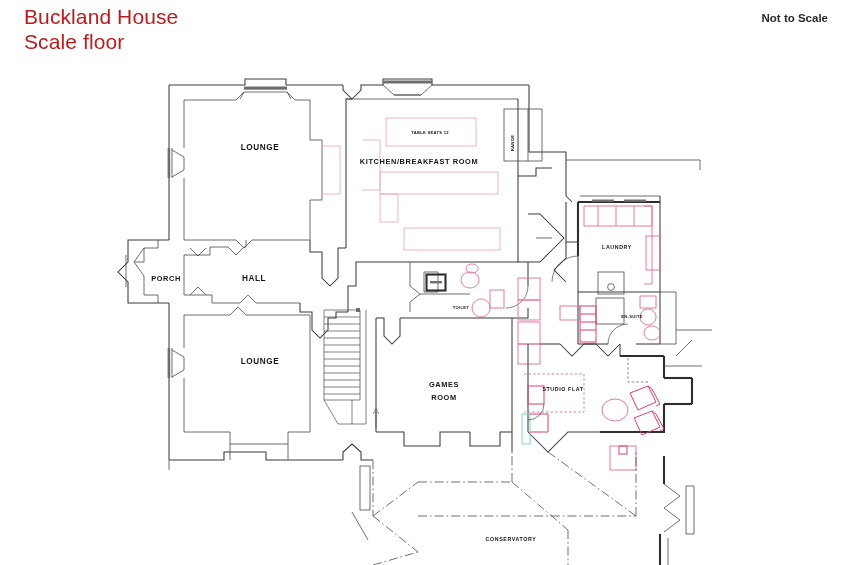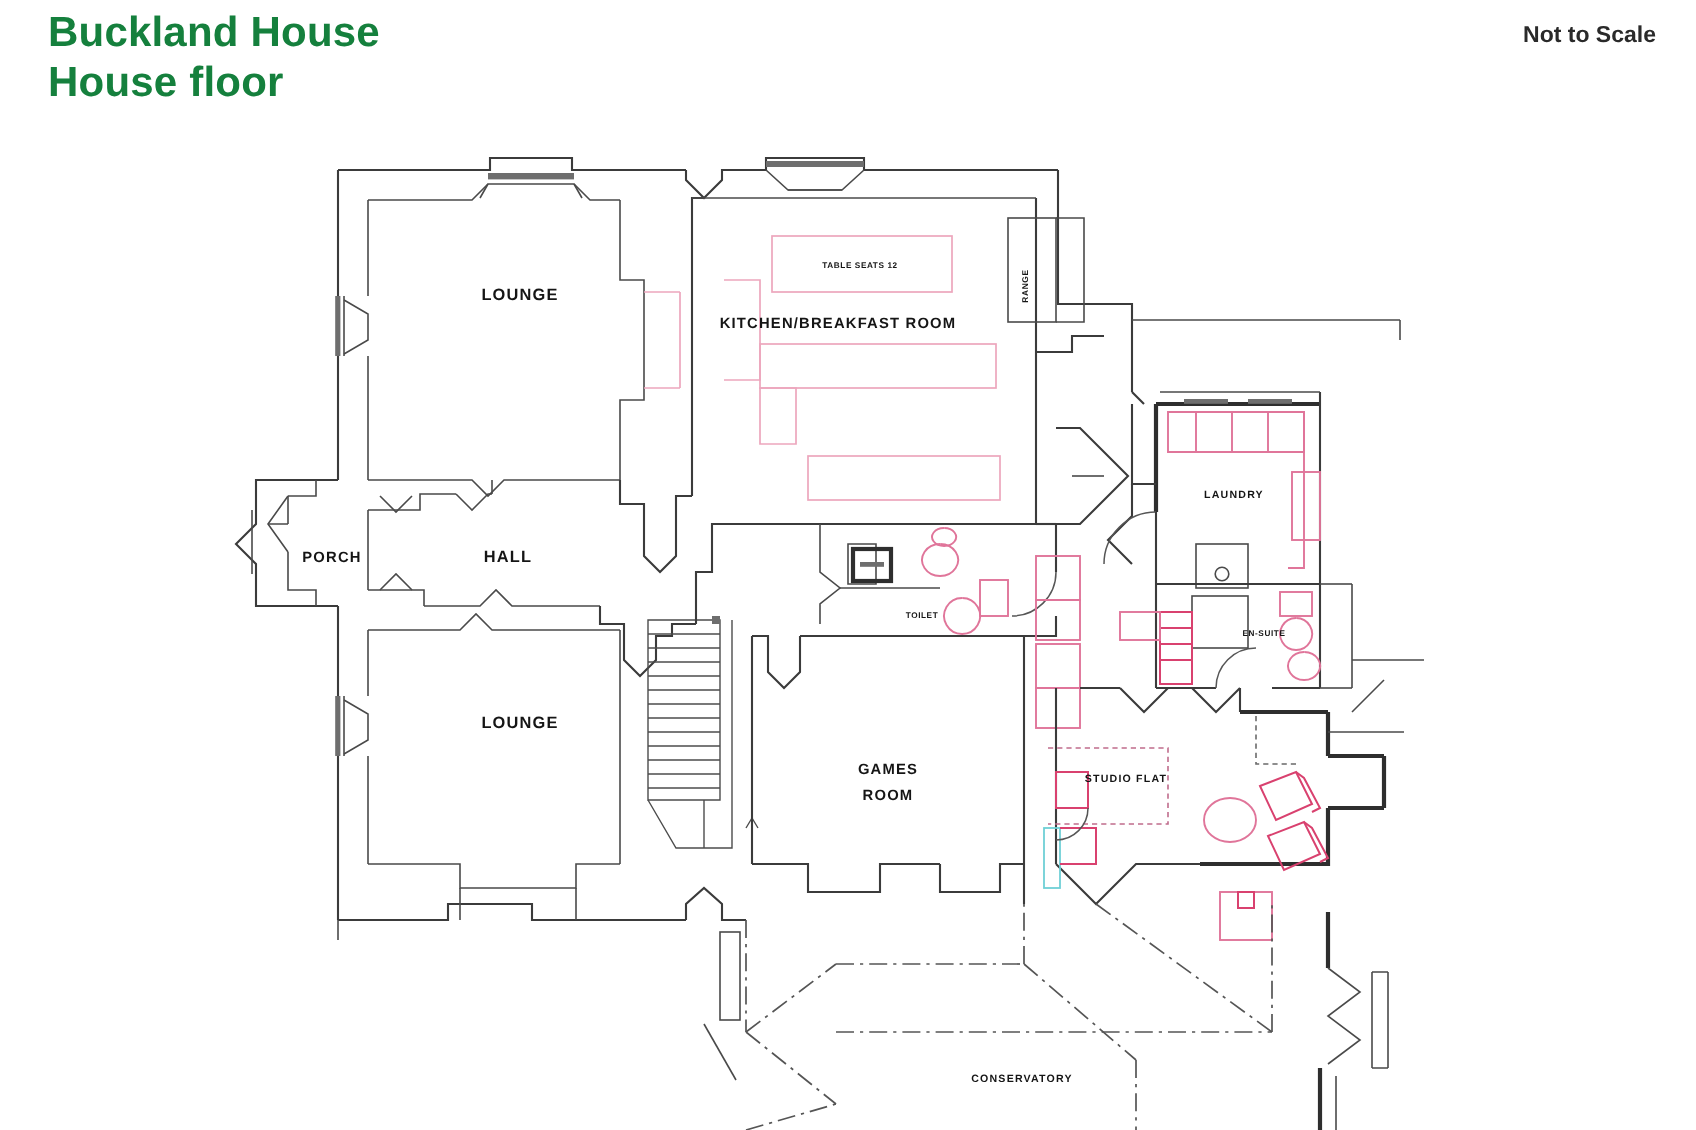--- a/index.html
+++ b/index.html
@@ -5,21 +5,21 @@
 <style>
   html,body{margin:0;padding:0;background:#ffffff;}
   body{
     width:848px;height:565px;overflow:hidden;position:relative;
     font-family:"Liberation Sans","DejaVu Sans",sans-serif;
     color:#1a1a1a;
   }
   #plan-root{position:absolute;inset:0;}
   .title-block{position:absolute;left:24px;top:4px;}
   .title-line{
-    font-size:21px;line-height:25px;font-weight:700;color:#15803d;
+    font-size:21px;line-height:25px;font-weight:400;color:#b91c1c;
     letter-spacing:0.1px;white-space:nowrap;
   }
   .scale-note{
     position:absolute;right:20px;top:12px;
     font-size:11.5px;color:#2a2a2a;white-space:nowrap;font-weight:bold;
   }
   svg#floorplan{position:absolute;left:0;top:0;width:848px;height:565px;display:block;}
   .roomlabel{
     font-family:"Liberation Sans","DejaVu Sans",sans-serif;
     font-weight:700;fill:#151515;text-anchor:middle;
@@ -44,21 +44,21 @@
   .stair{fill:none;stroke:#4c4c4c;stroke-width:0.7;}
   .vert-label{font-size:4.2px;font-weight:700;fill:#151515;letter-spacing:0.3px;}
 </style>
 </head>
 <body>
 
 <div id="plan-root">
 
   <div class="title-block">
     <div class="title-line">Buckland House</div>
-    <div class="title-line">House floor</div>
+    <div class="title-line">Scale floor</div>
   </div>
 
   <div class="scale-note">Not to Scale</div>
 
   <svg id="floorplan" viewBox="0 0 848 565">
 
     <g>
 
       <path class="wall" d="M169,85 L245,85 L245,79 L286,79 L286,85 L343,85"></path>
 

